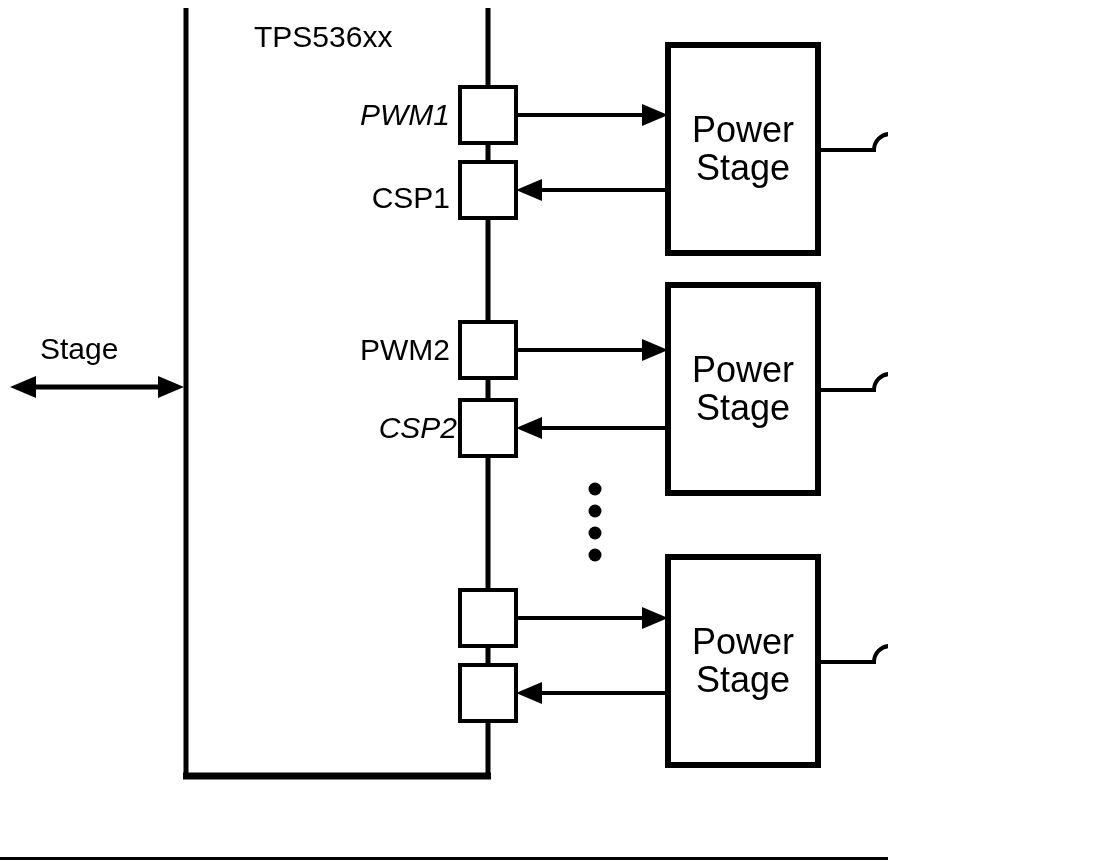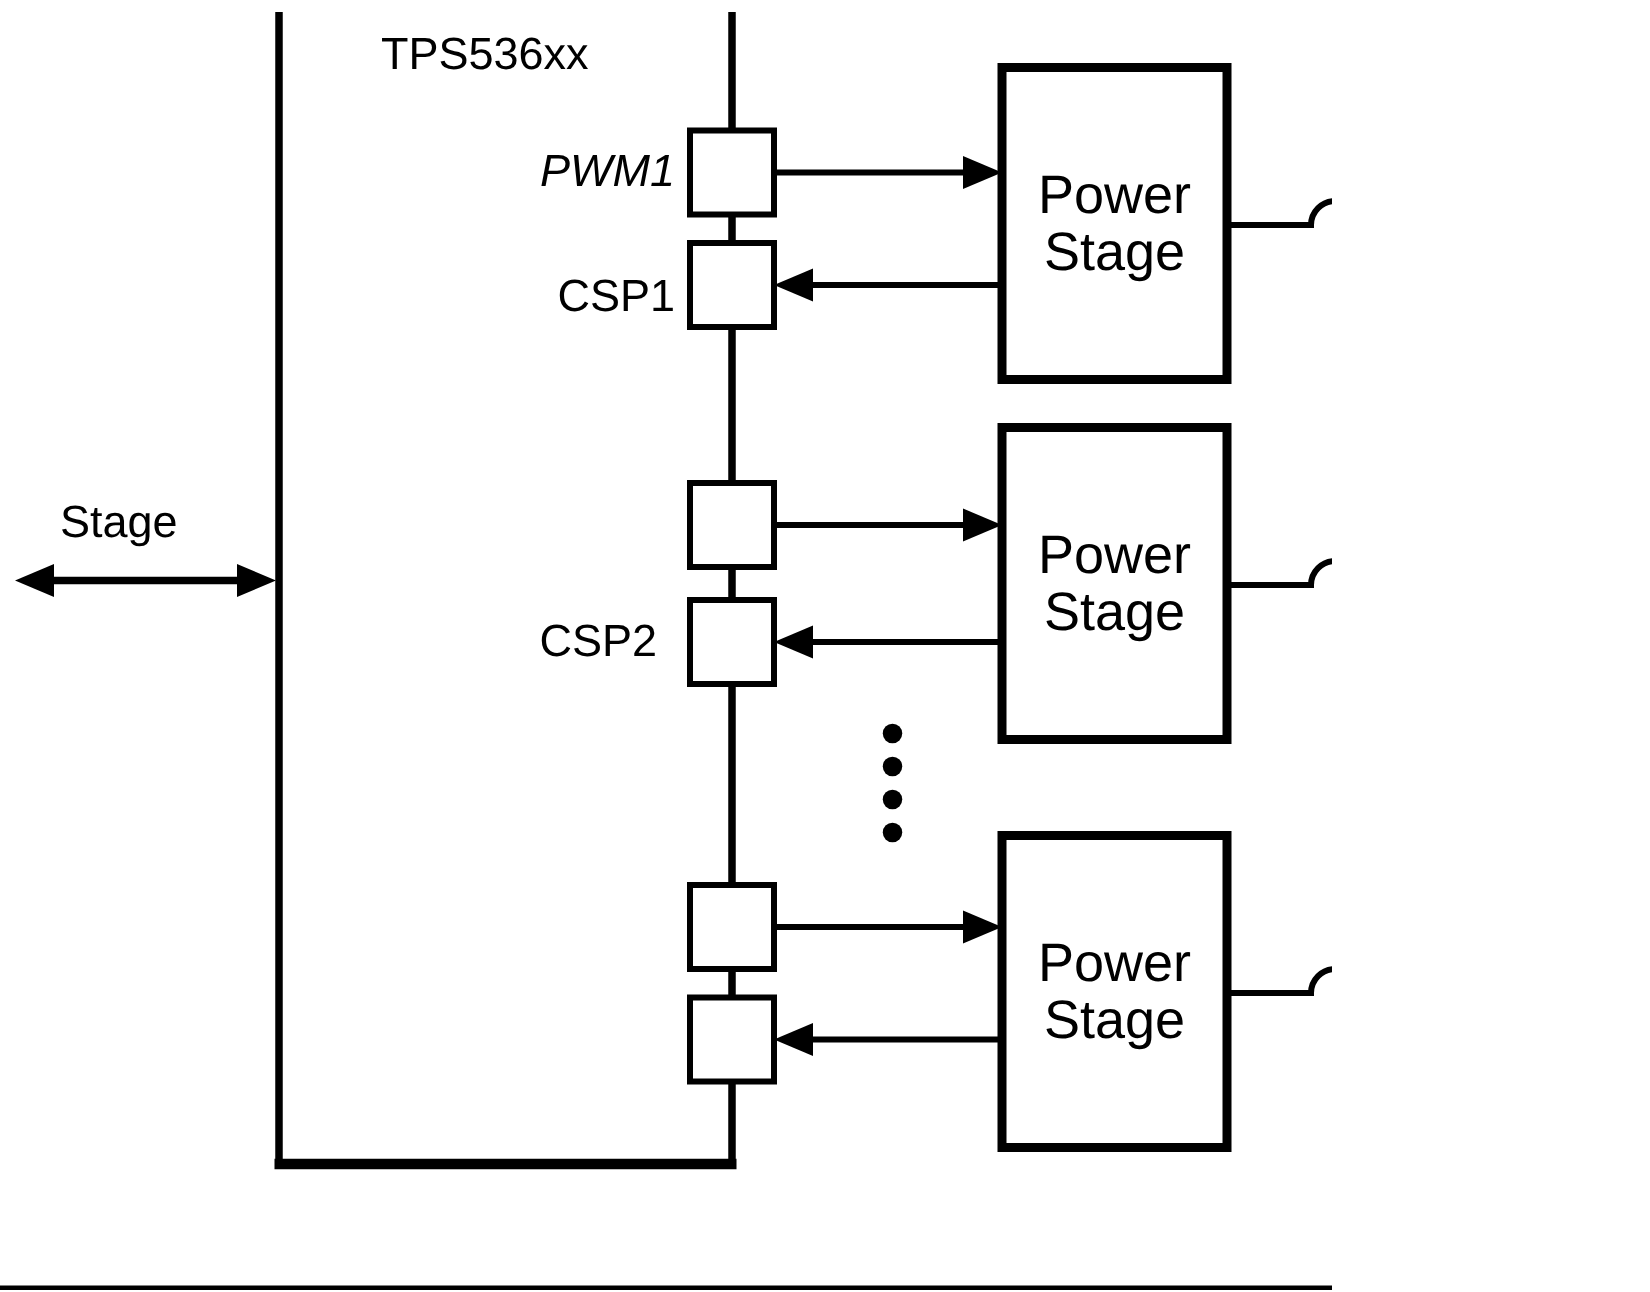--- a/index.html
+++ b/index.html
@@ -91,21 +91,22 @@
     <rect class="rule" x="0" y="857" width="1100" height="3"></rect>
   </svg>
 
   <div class="lbl" style="left:254px; top:20px;">TPS536xx</div>
 
   <div class="lbl" style="left:40px; top:332px;">Stage</div>
 
   <div class="lbl right" style="left:280px; top:98px;  width:170px;font-style:italic;">PWM1</div>
   <div class="lbl right" style="left:280px; top:161px; width:170px;margin-top:20px;">CSP1</div>
 
-  <div class="lbl right" style="left:268px; top:411px; width:170px;">CSP2</div>
+  <div class="lbl right" style="left:280px; top:333px; width:170px;">PWM2</div>
+  <div class="lbl right" style="left:287px; top:411px; width:170px;font-style:italic;">CSP2</div>
 
 
   <div class="ps-text" style="top:111px;">
     <div>Power</div>
     <div>Stage</div>
   </div>
   <div class="ps-text" style="top:351px;">
     <div>Power</div>
     <div>Stage</div>
   </div>

